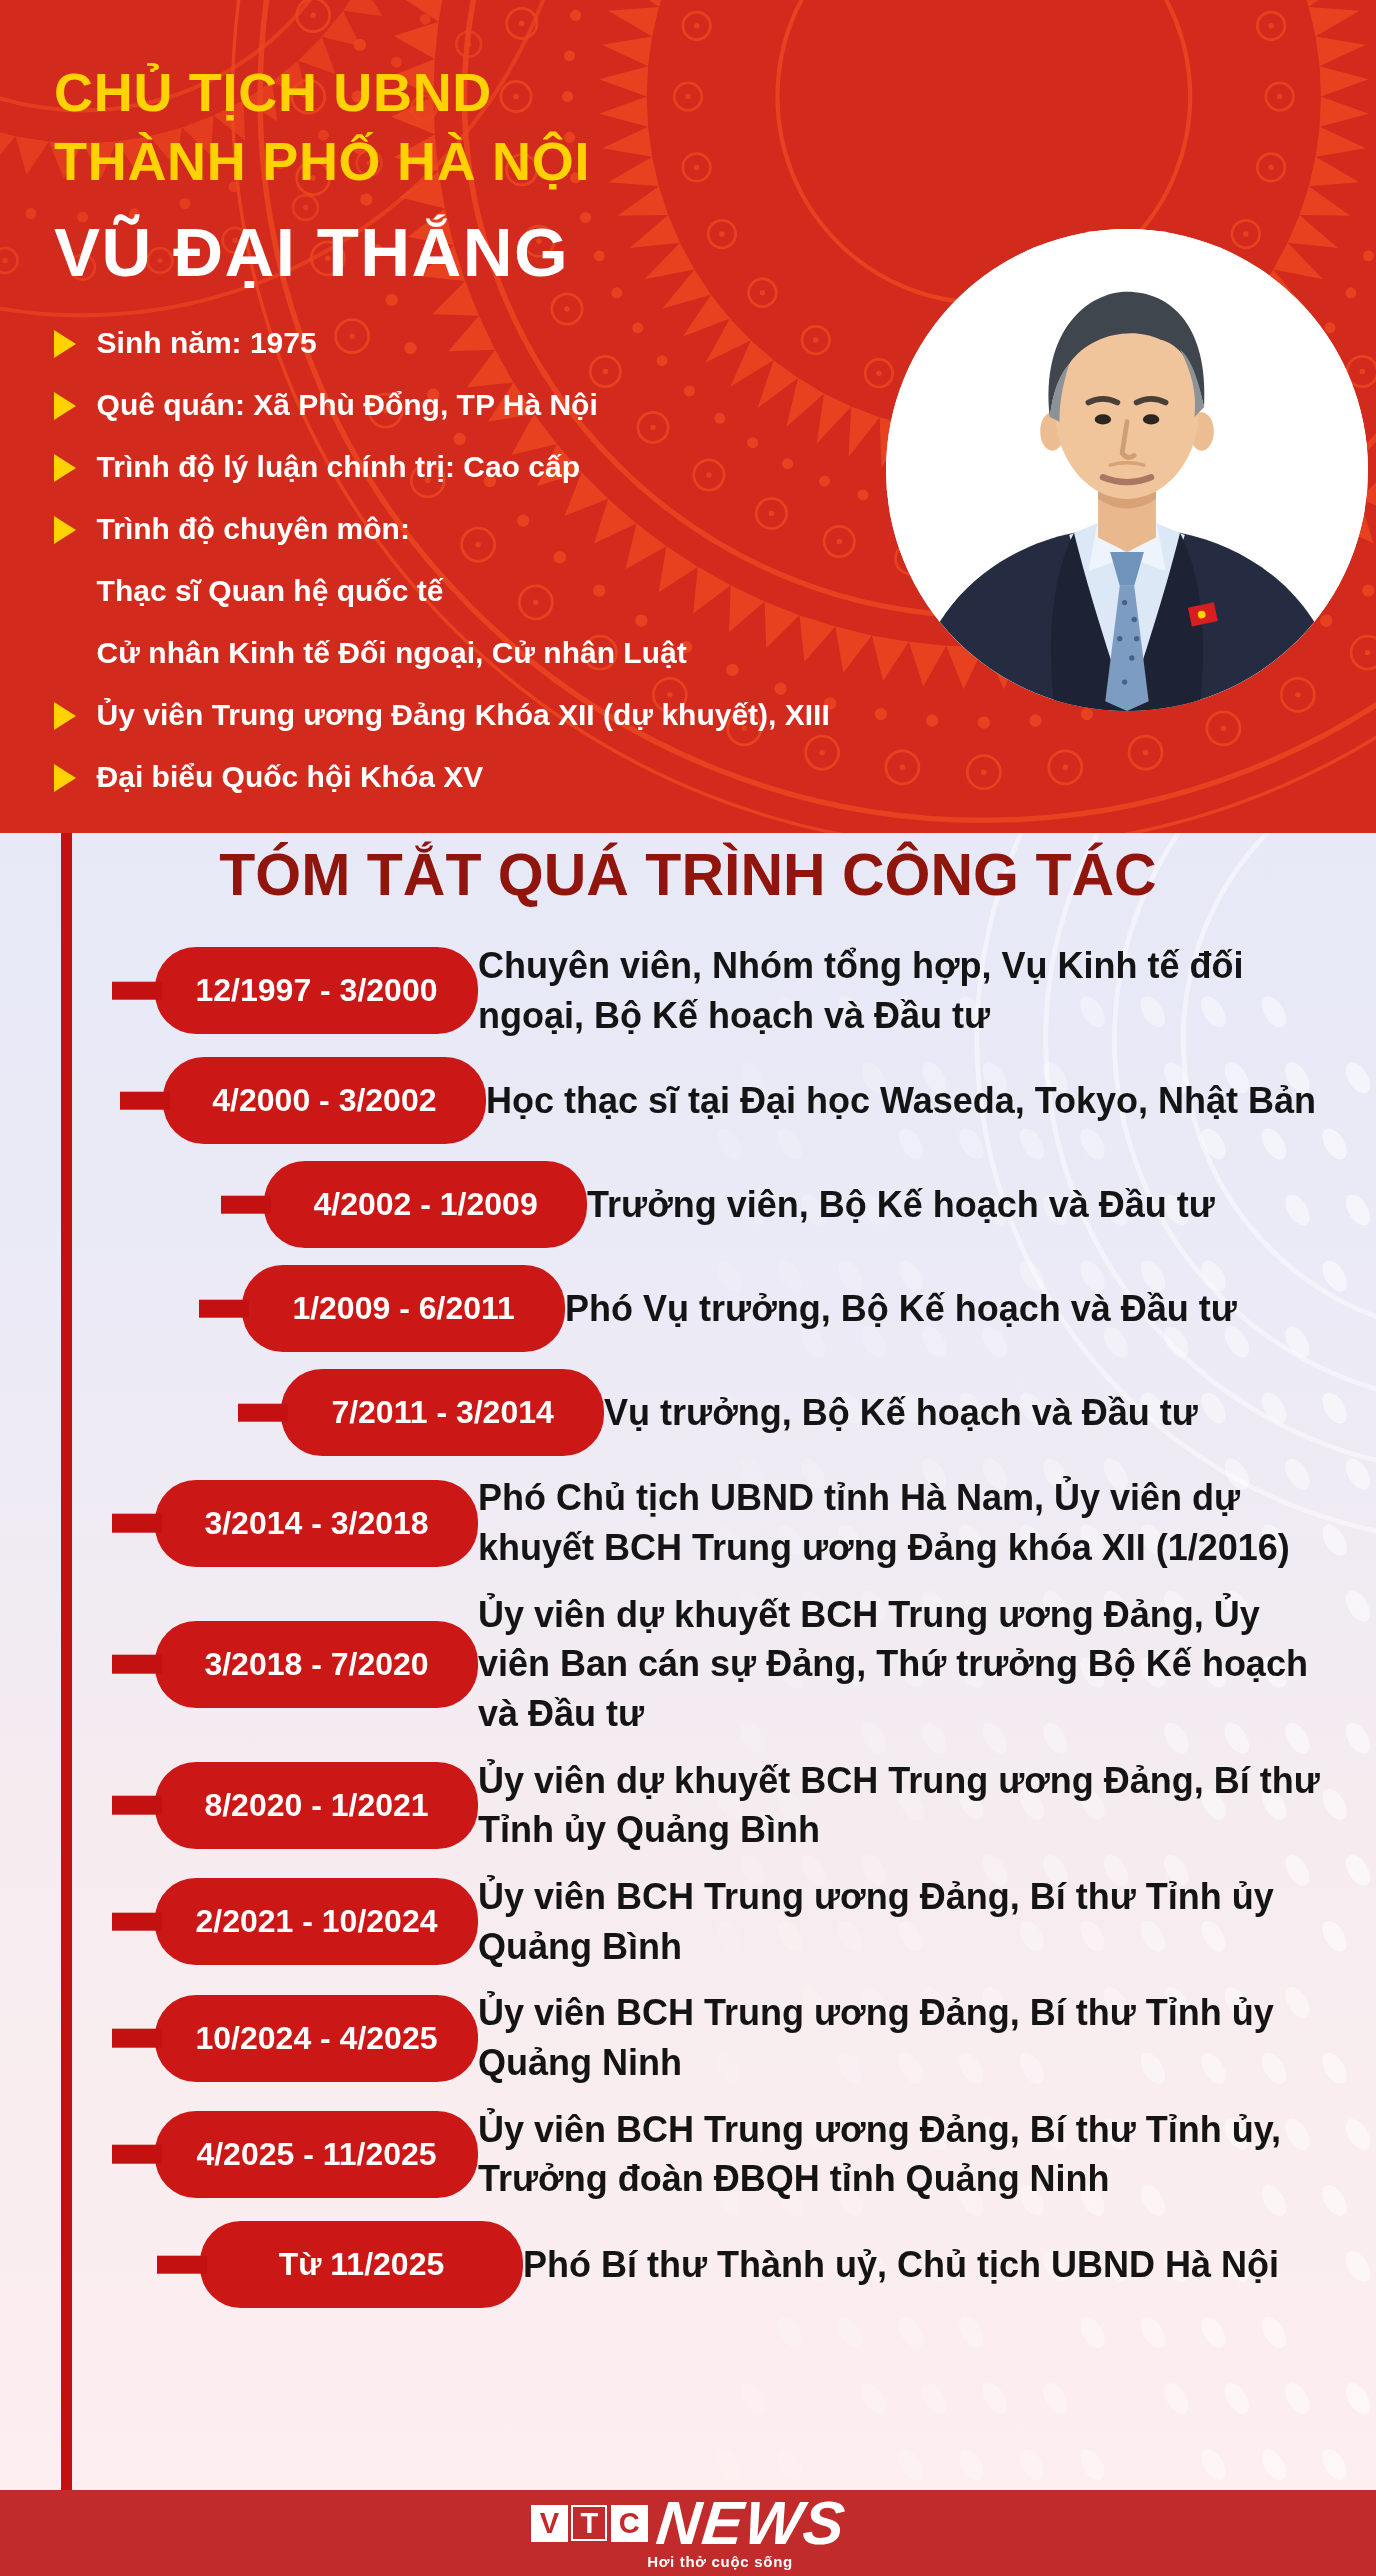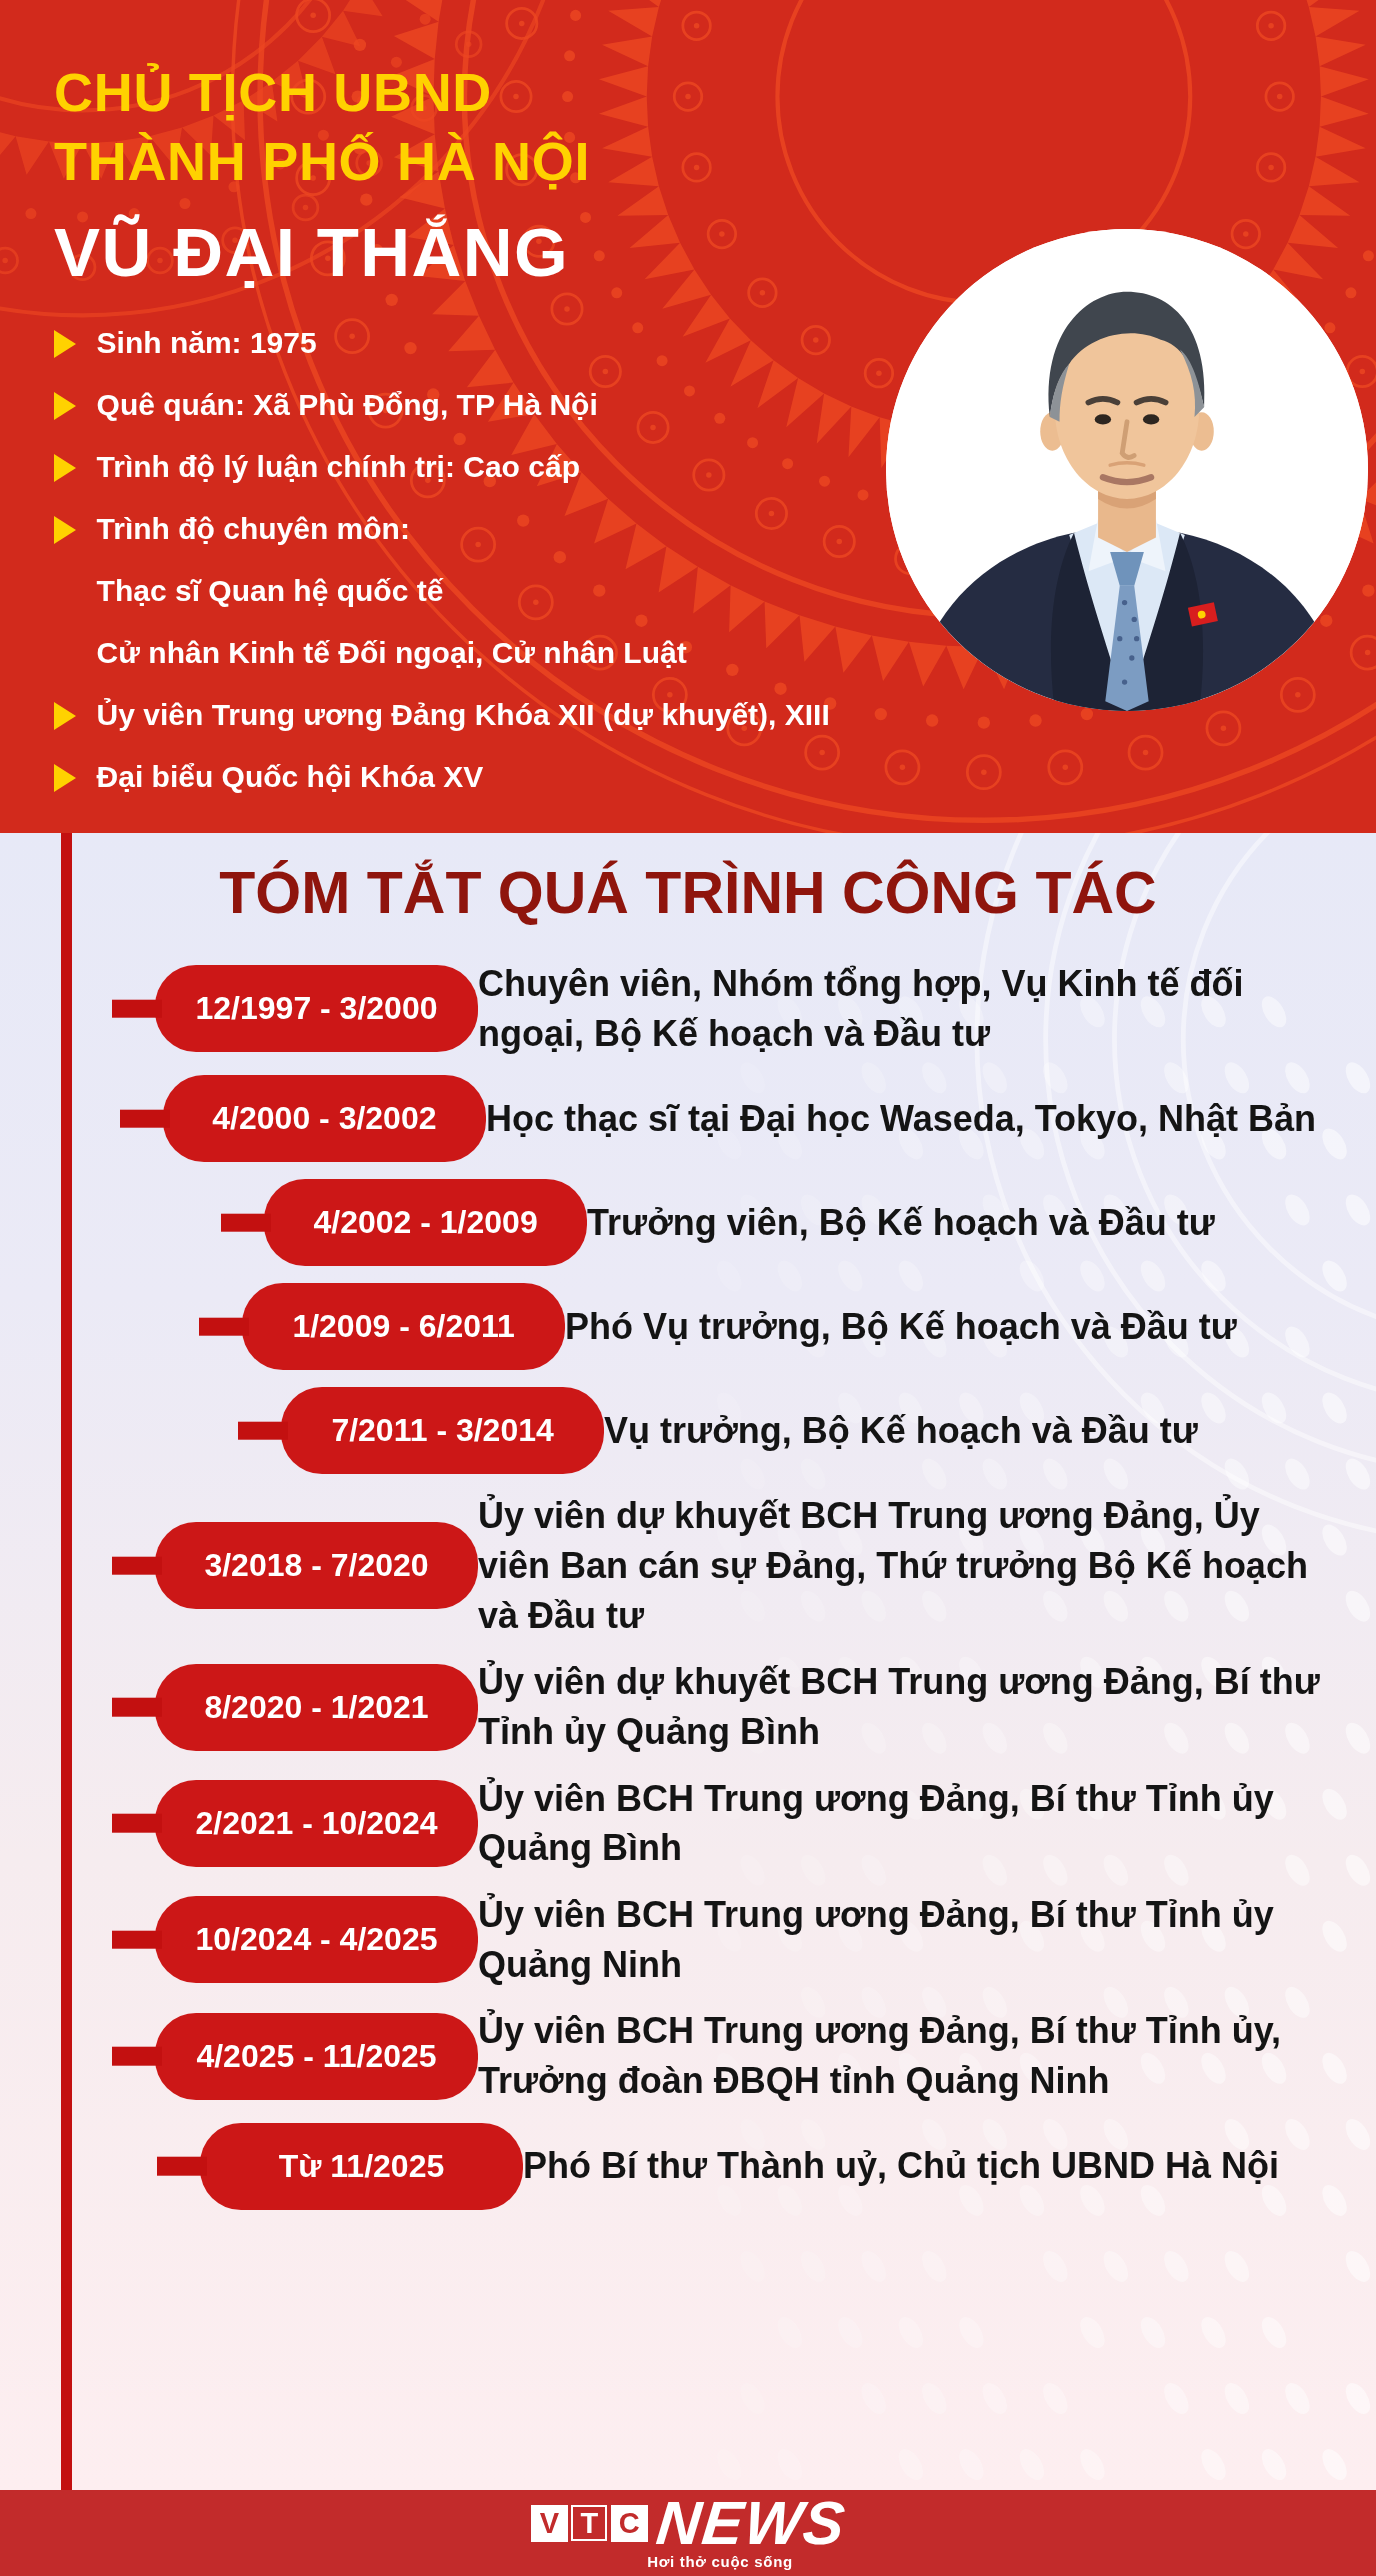--- a/index.html
+++ b/index.html
@@ -21,21 +21,21 @@
   .fact.sub .arrow{visibility:hidden;}
   .fact-text{color:#ffffff;font-weight:bold;font-size:30px;line-height:1.15;white-space:nowrap;}
   .photo{position:absolute;left:886px;top:229px;width:482px;height:482px;border-radius:50%;
     overflow:hidden;background:#ffffff;z-index:2;}
   .photo svg{display:block;width:100%;height:100%;}
   
   .timeline{position:absolute;left:0;top:833px;width:1376px;height:1657px;overflow:hidden;
     background:linear-gradient(180deg,#e7e9f7 0%,#ebeaf6 28%,#f6ecef 62%,#fdeef0 100%);}
   #tl-decor{position:absolute;left:0;top:0;}
   .stem{position:absolute;left:61px;top:0;width:11px;height:100%;background:#c31010;}
-  .tl-title{position:relative;z-index:2;text-align:center;margin:0;padding-top:26px;
+  .tl-title{position:relative;z-index:2;text-align:center;margin:0;padding-top:8px;
     font-size:59px;font-weight:bold;color:#8f150d;letter-spacing:0;}
   .entries{position:relative;z-index:2;margin:32px 0 0 103px;display:flex;flex-direction:column;row-gap:17px;align-items:center;}
   .entry{display:flex;align-items:center;}
   .pill-wrap{flex:none;width:323px;}
   .pill{position:relative;height:87px;border-radius:41px;background:#cc1717;
     display:flex;align-items:center;justify-content:center;
     color:#ffffff;font-weight:bold;font-size:32px;letter-spacing:0;}
   .pill::before{content:"";position:absolute;left:-43px;top:50%;transform:translateY(-50%);
     width:50px;height:18.6px;background:#c31010;}
   .desc{max-width:846px;font-size:36px;line-height:1.38;font-weight:bold;color:#141414;}
@@ -917,20 +917,26 @@
           <div class="desc">Phó Vụ trưởng, Bộ Kế hoạch và Đầu tư</div>
         </div>
 
         <div class="entry">
           <div class="pill-wrap">
             <div class="pill">7/2011 - 3/2014</div>
           </div>
           <div class="desc">Vụ trưởng, Bộ Kế hoạch và Đầu tư</div>
         </div>
 
+        <div class="entry">
+          <div class="pill-wrap">
+            <div class="pill">3/2014 - 3/2018</div>
+          </div>
+          <div class="desc">Phó Chủ tịch UBND tỉnh Hà Nam, Ủy viên dự khuyết BCH Trung ương Đảng khóa XII (1/2016)</div>
+        </div>
 
         <div class="entry">
           <div class="pill-wrap">
             <div class="pill">3/2018 - 7/2020</div>
           </div>
           <div class="desc">Ủy viên dự khuyết BCH Trung ương Đảng, Ủy viên Ban cán sự Đảng, Thứ trưởng Bộ Kế hoạch và Đầu tư</div>
         </div>
 
         <div class="entry">
           <div class="pill-wrap">

